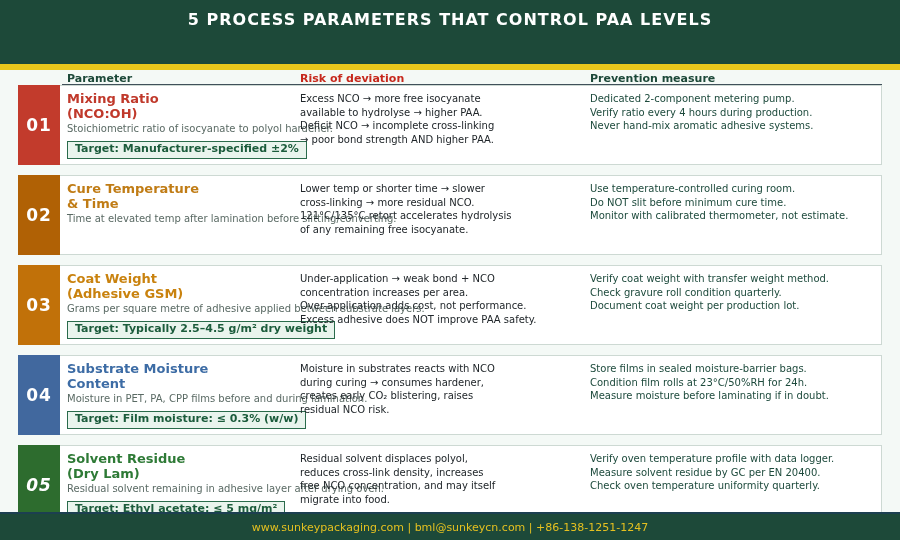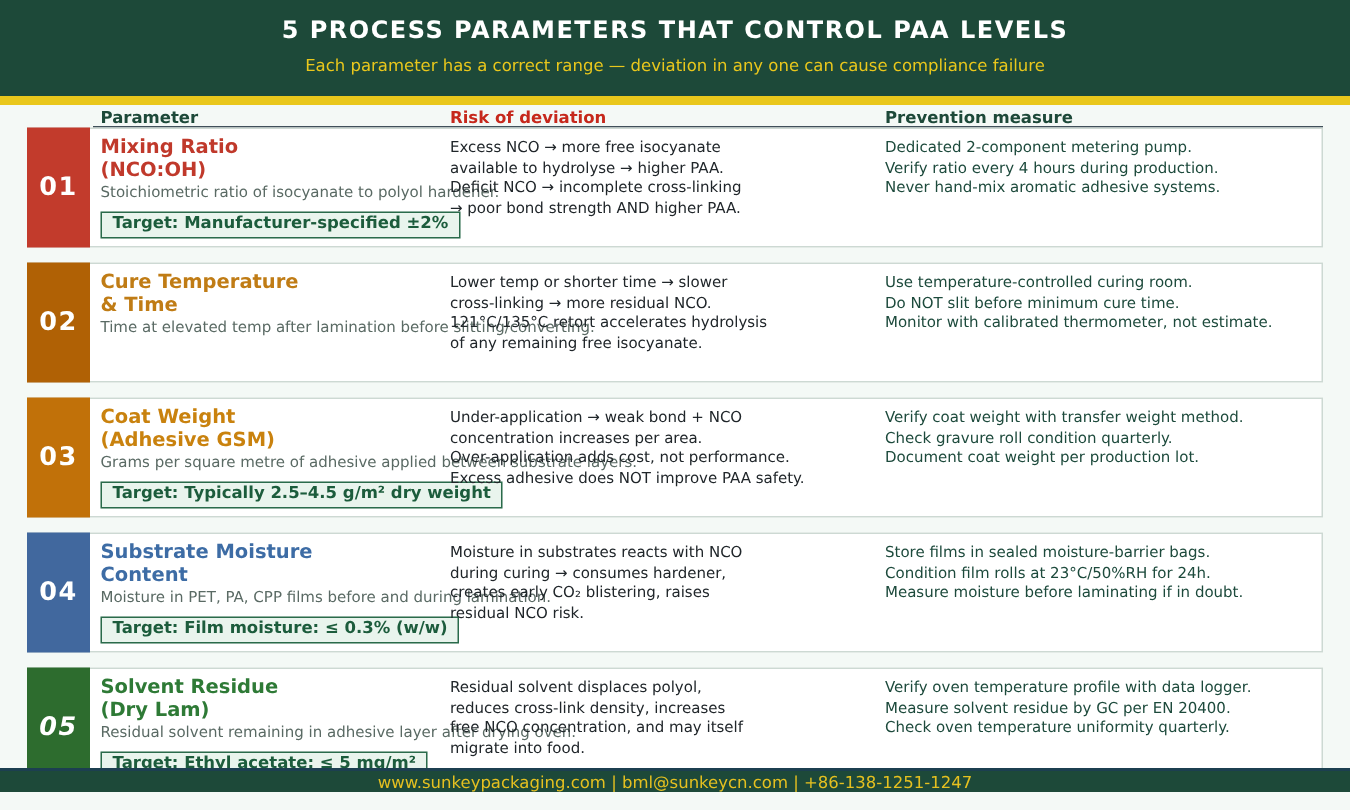--- a/index.html
+++ b/index.html
@@ -60,34 +60,33 @@
     position:absolute; left:281px; top:6px;
     font-size:10px; line-height:13.5px; color:#20262a; white-space:pre-line;
   }
   .prev {
     position:absolute; left:571px; top:6px;
     font-size:10px; line-height:13.5px; color:#1d4a3c; white-space:pre-line;
   }
 
   
   .ftr {
-    position:absolute; top:512px; left:0; width:900px; height:16px;
+    position:absolute; top:512px; left:0; width:900px; height:28px;
     background:#1d4939; border-top:2px solid #1c3f50; z-index:10;
     display:flex; align-items:center; justify-content:center;
   }
   .ftr-text { color:#e5c020; font-size:11px; }
 </style>
 </head>
 <body>
 
 <div class="page">
 
   <div class="hdr">
     <div class="hdr-title">5 PROCESS PARAMETERS THAT CONTROL PAA LEVELS</div>
-    <div class="hdr-sub">Each parameter has a correct range — deviation in any one can cause compliance failure</div>
   </div>
   <div class="divider"></div>
 
   <div class="thead">
     <span class="col-param">Parameter</span>
     <span class="col-risk">Risk of deviation</span>
     <span class="col-prev">Prevention measure</span>
   </div>
   <div class="thead-line"></div>
 

